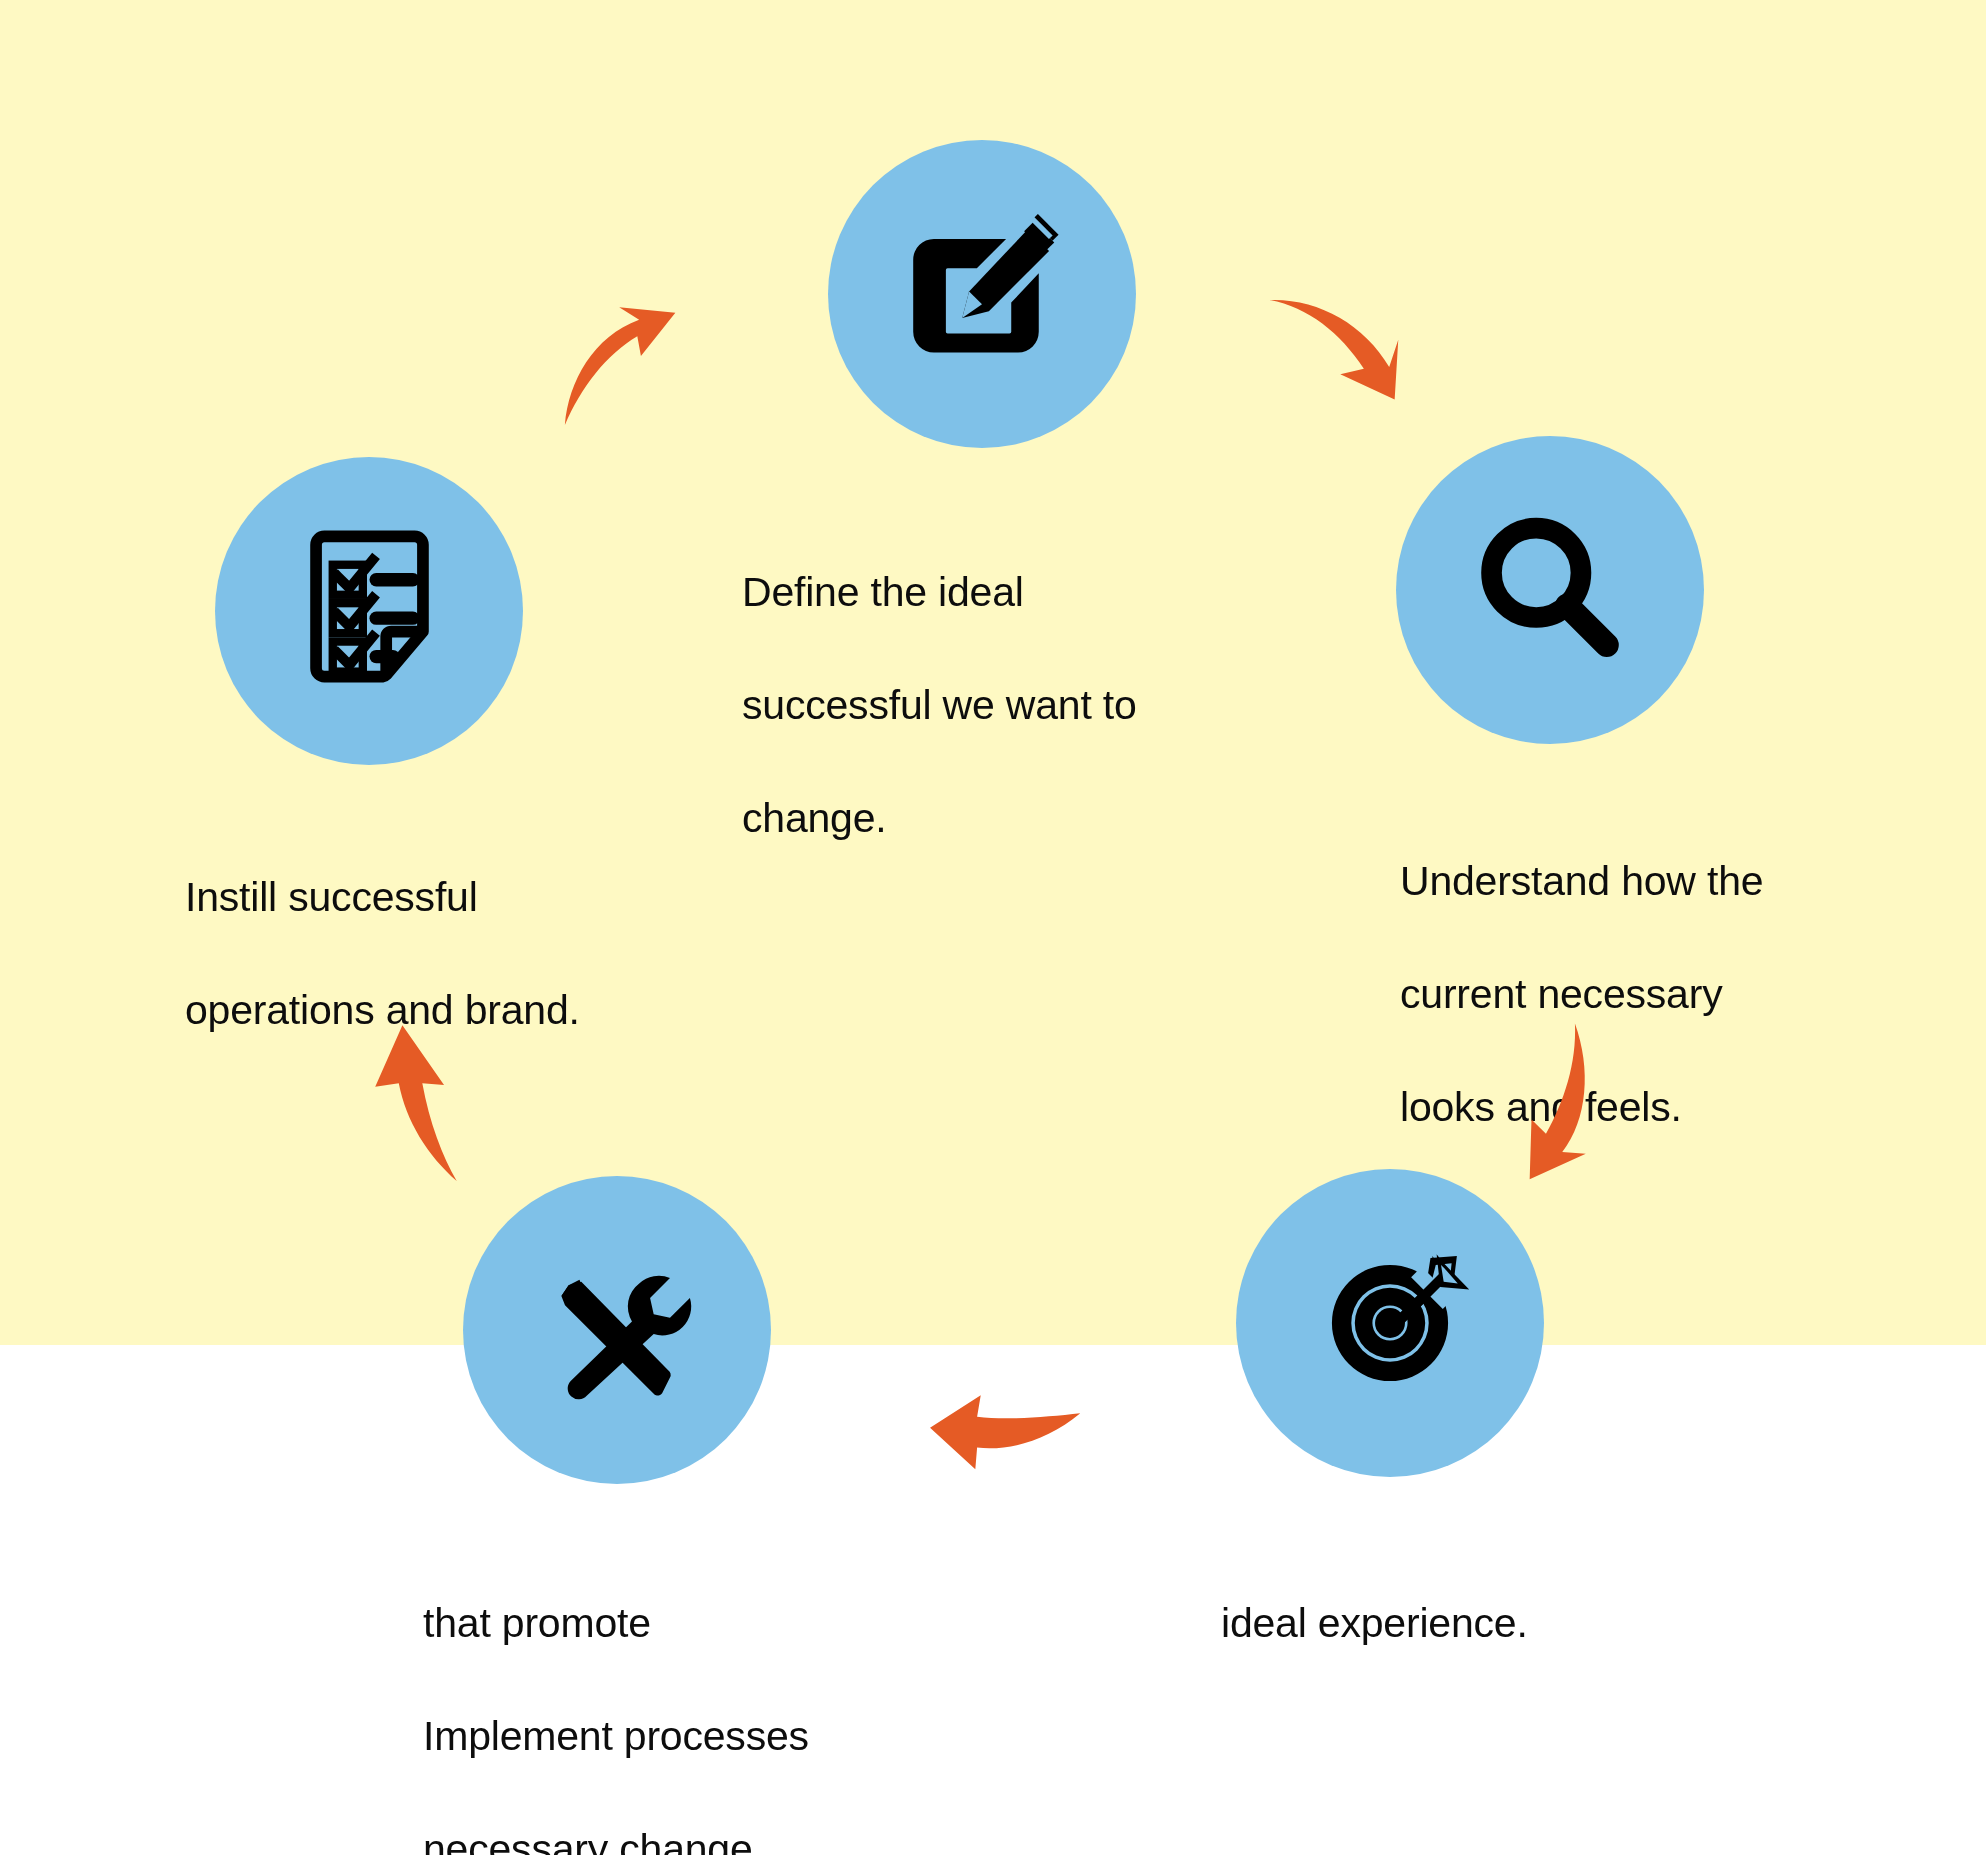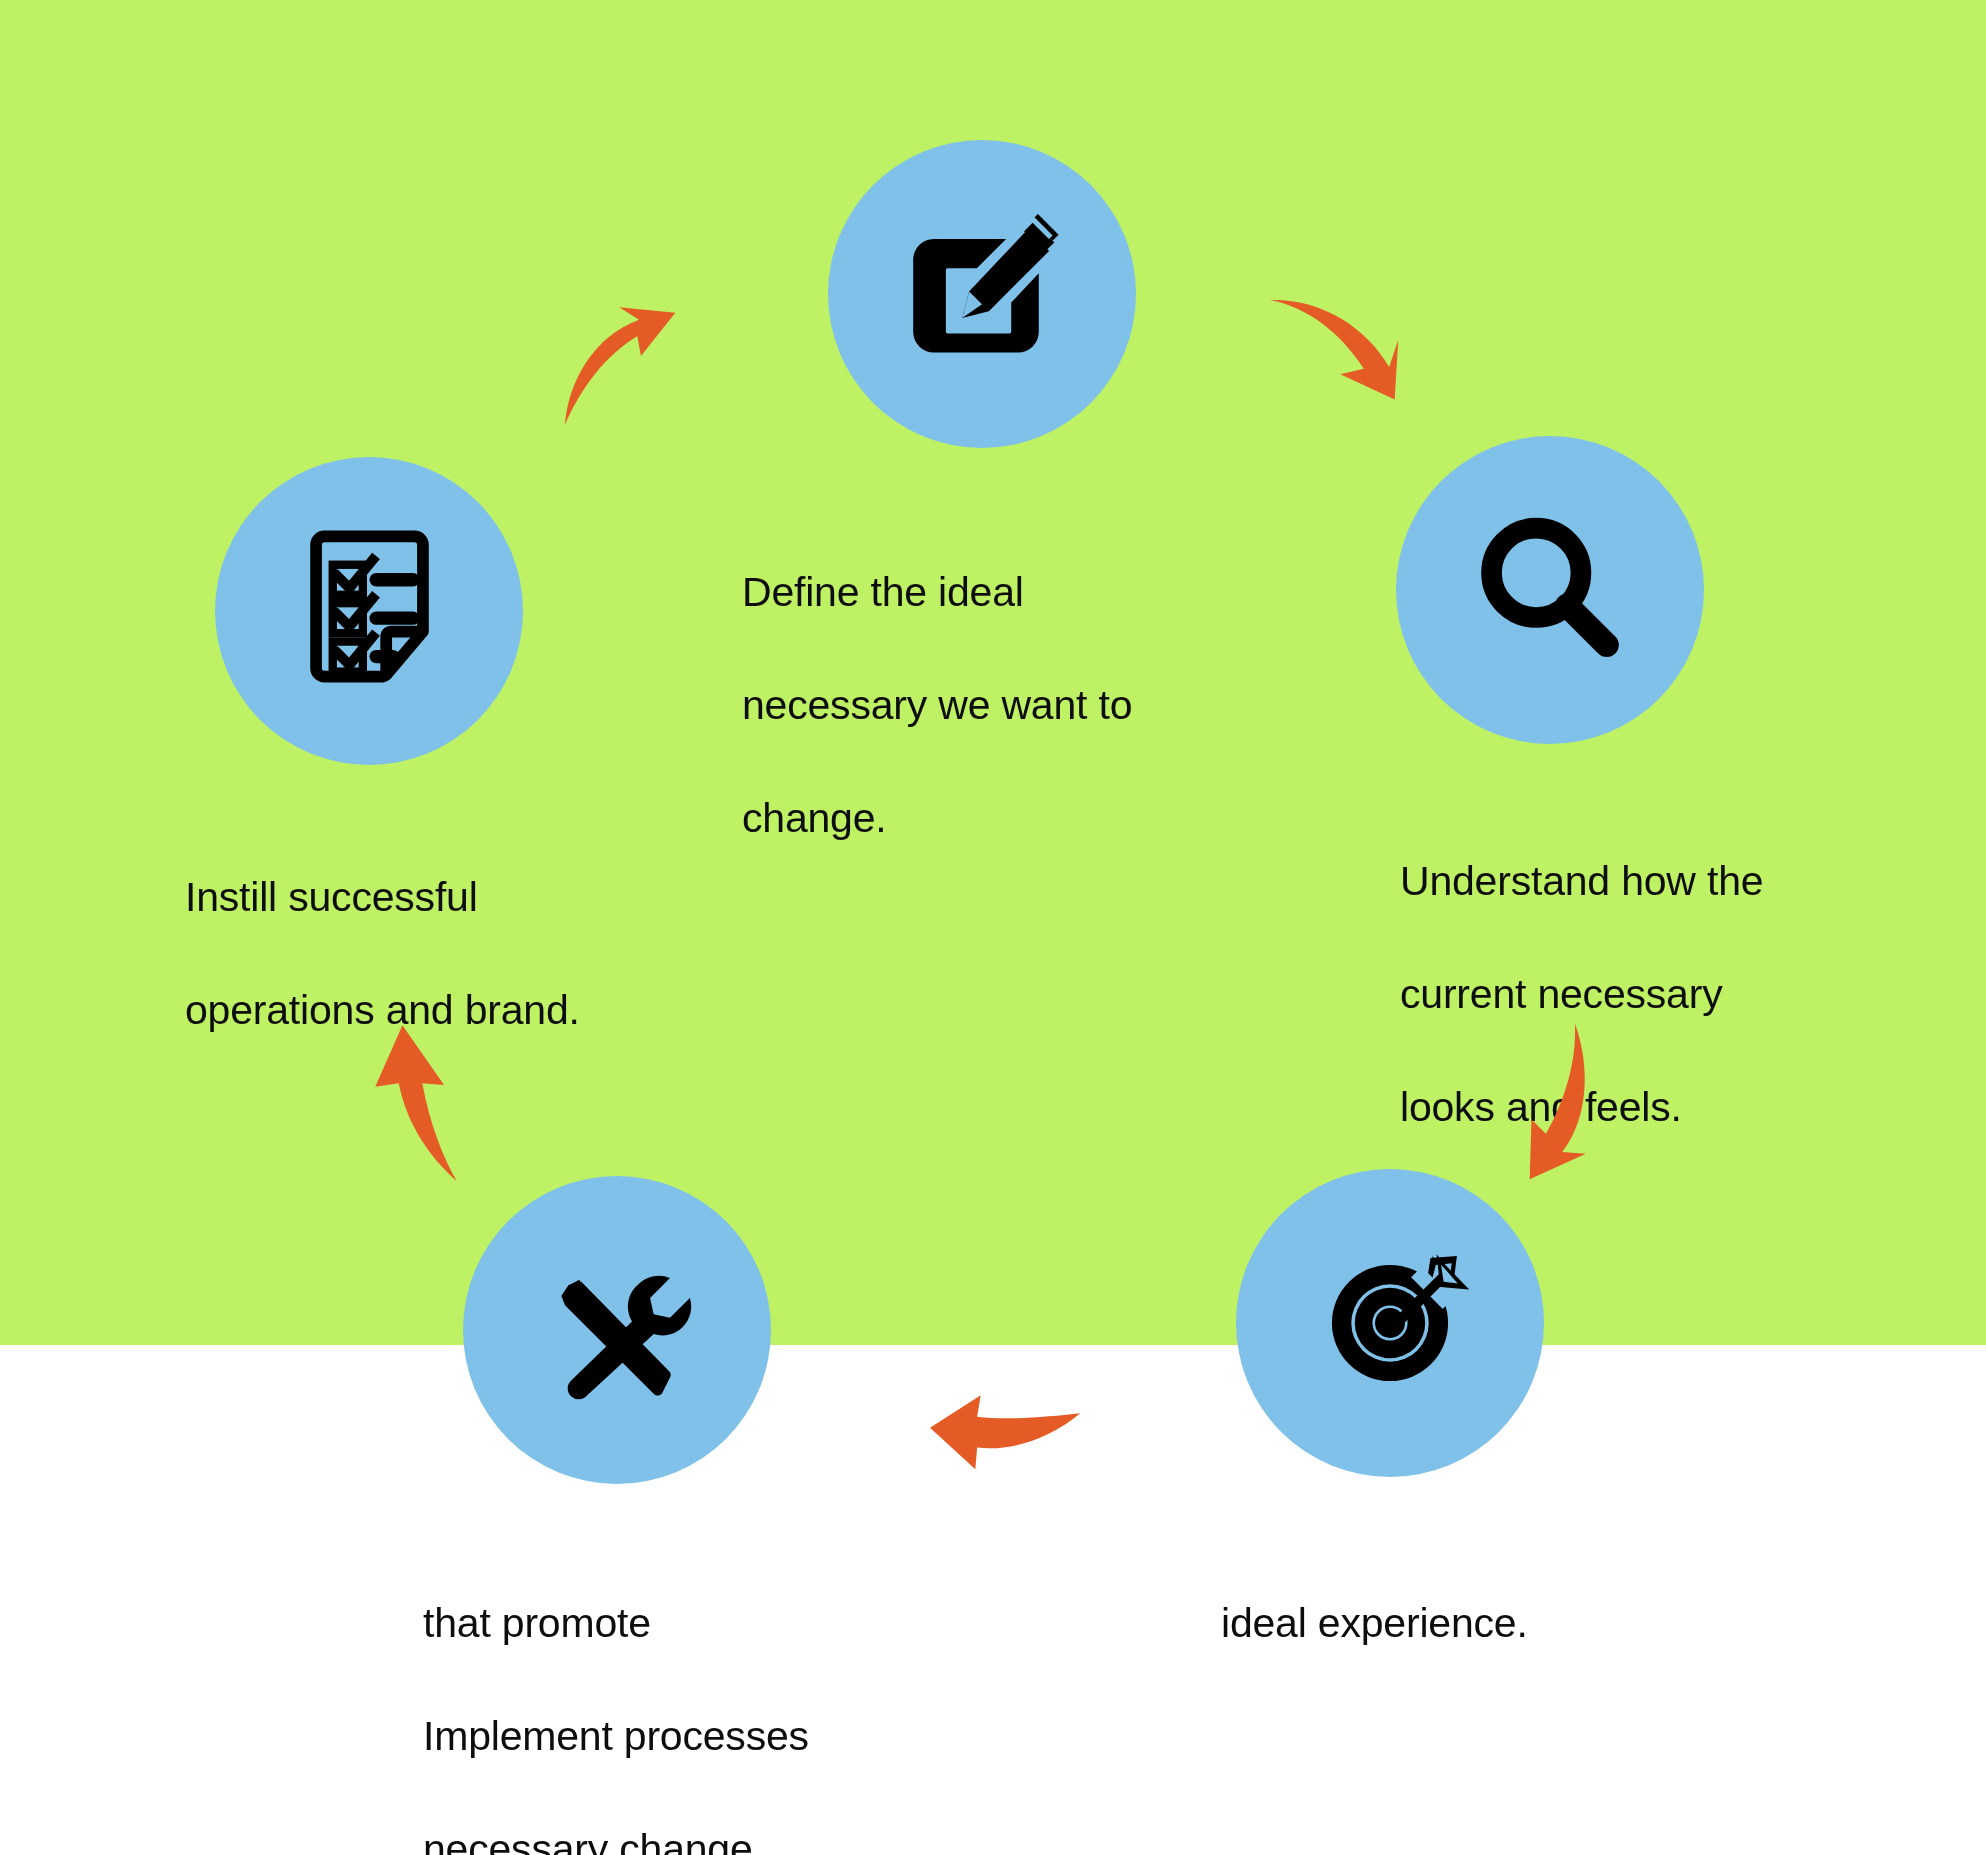--- a/index.html
+++ b/index.html
@@ -7,21 +7,21 @@
     width: 1987px;
     height: 1855px;
     background: #ffffff;
     font-family: "Liberation Sans", sans-serif;
     overflow: hidden;
   }
   #canvas {
     position: relative;
     width: 1987px;
     height: 1345px;
-    background: #bef264;
+    background: #fef9c3;
   }
   .node { position: absolute; }
   .circle {
     position: absolute;
     border-radius: 50%;
     background: #7FC1E8;
     display: flex;
     align-items: center;
     justify-content: center;
   }
@@ -56,21 +56,21 @@
           <path d="M38.5 64 L42.5 48.5 L50 56 Z" fill="#7FC1E8"></path>
 
           <path d="M80 8 L92 20 L86.5 25.5 L74.5 13.5 Z" fill="#000000"></path>
           <path d="M82.5 3.5 L94.5 15.5 L91 19 L79 7 Z" fill="#000000"></path>
           <path d="M78 5 L90 17" stroke="#7FC1E8" stroke-width="3"></path>
         </svg>
       </span>
     </div>
     <div class="label" style="left:742px; top:507px; width:470px;">
       <div>Define the ideal</div>
-      <div>necessary we want to</div>
+      <div>successful we want to</div>
       <div>change.</div>
     </div>
   </div>
 
   <div class="node">
     <div class="circle" style="left:1396px; top:436px; width:308px; height:308px;">
       <span>
         <svg width="172" height="172" viewBox="0 0 100 100" fill="none">
           <circle cx="42" cy="40" r="26" stroke="#000000" stroke-width="12"></circle>
           <line x1="60" y1="59" x2="83" y2="82" stroke="#000000" stroke-width="14" stroke-linecap="round"></line>

